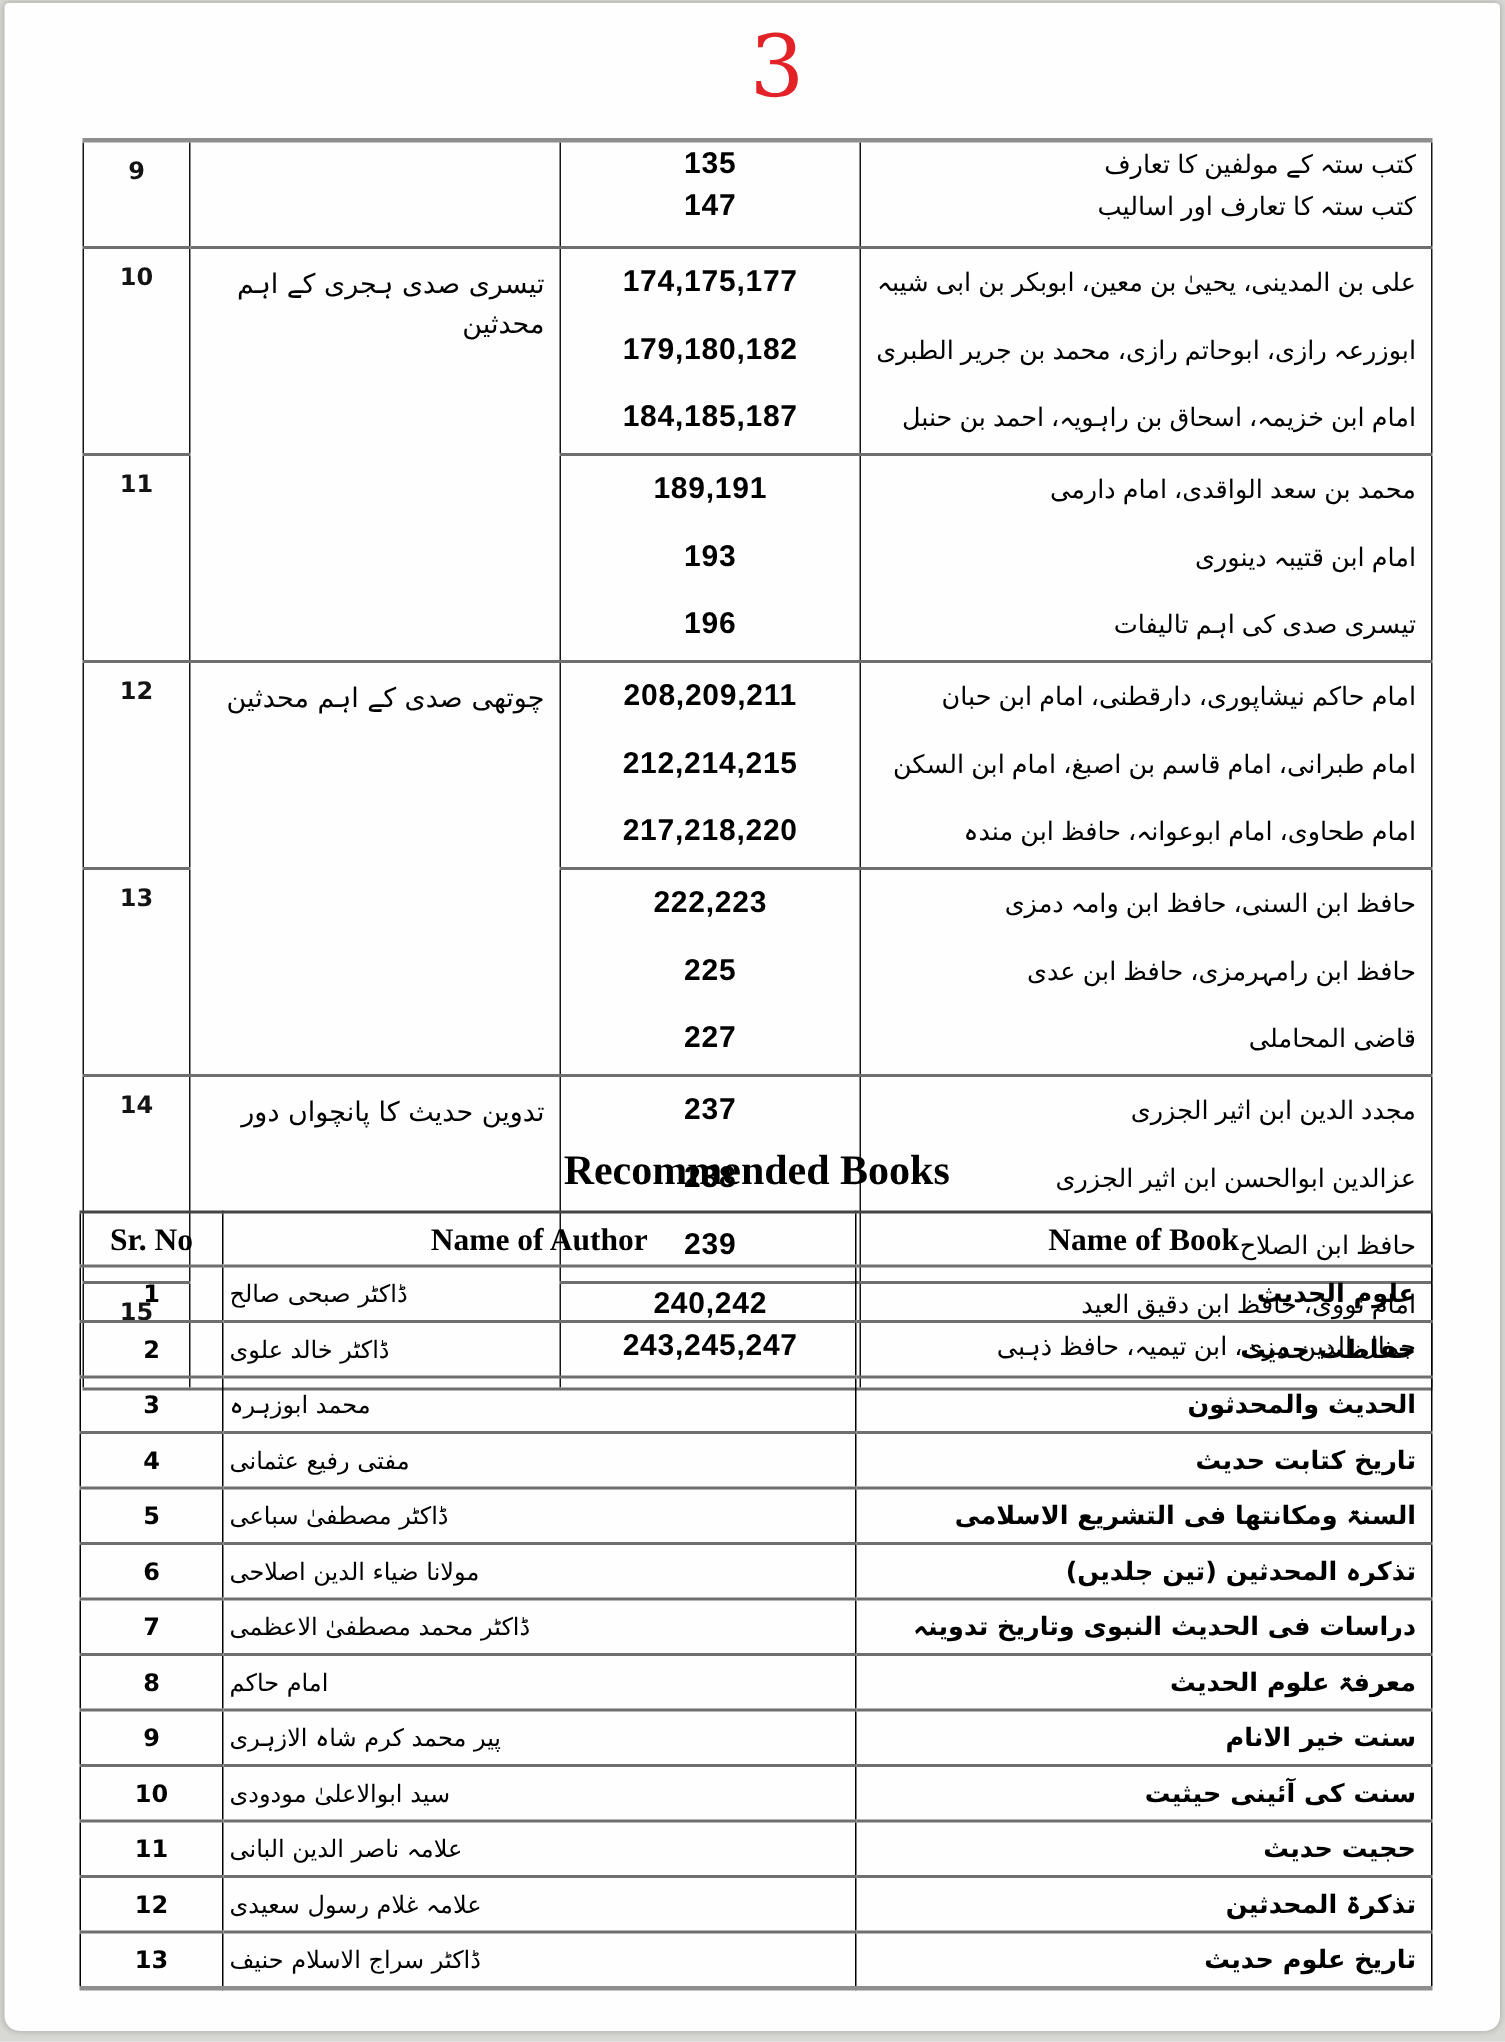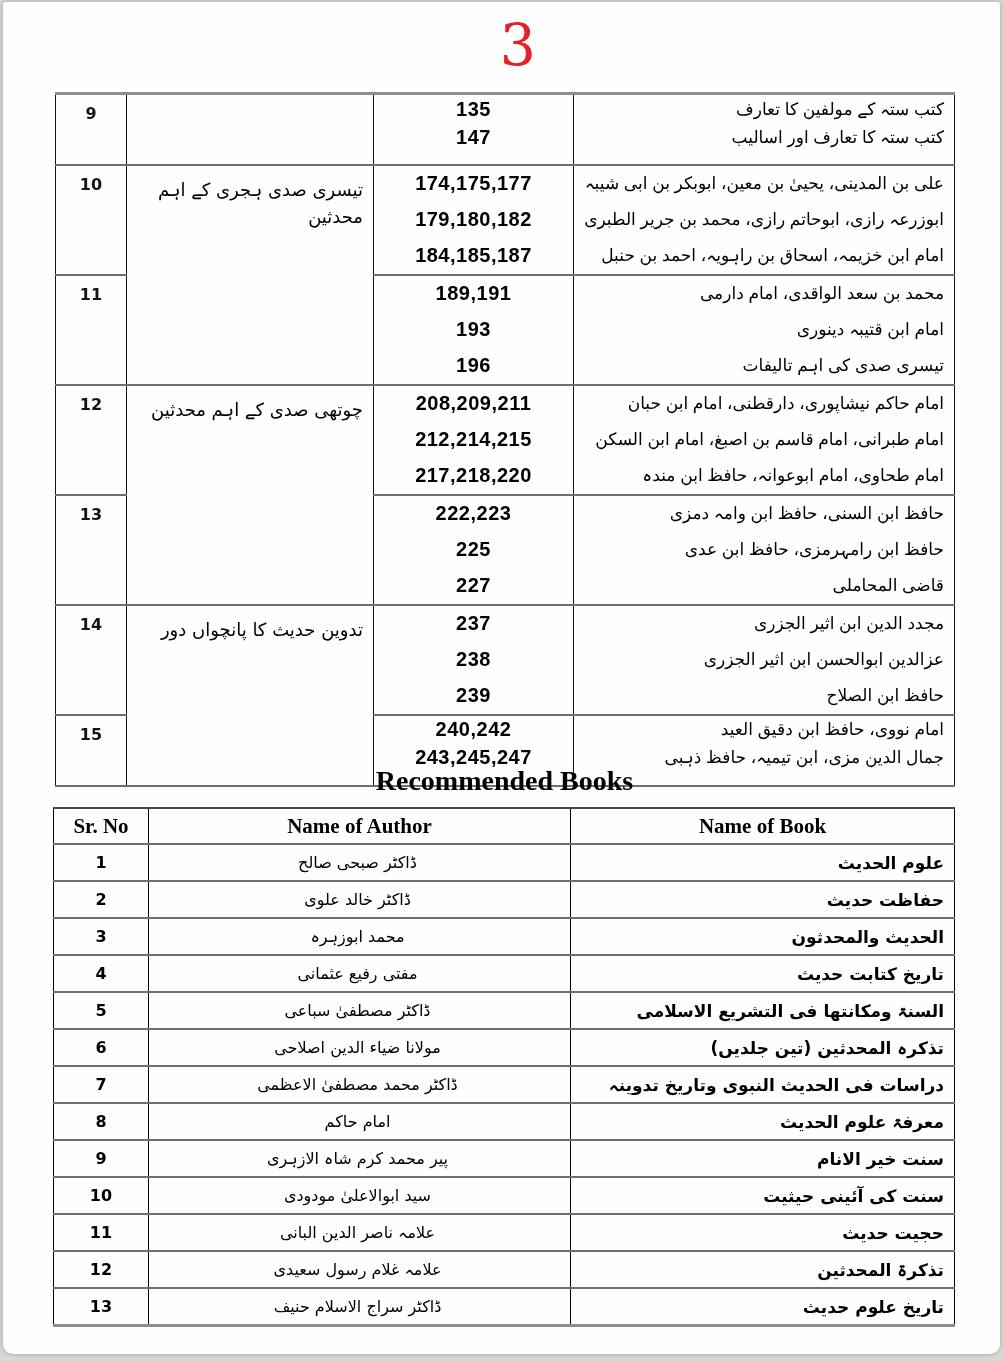--- a/index.html
+++ b/index.html
@@ -8,21 +8,21 @@
   .page-number{position:absolute;left:0;top:12px;width:1030px;text-align:center;
         font-family:"DejaVu Serif","Liberation Serif",serif;font-size:57px;line-height:62px;}
   
   table{border-collapse:collapse;table-layout:fixed;}
   .toc{position:absolute;left:52px;top:90px;width:899px;
        border-top:3px solid #8e8e8e;border-bottom:2px solid #777;}
   .toc td{border-left:1px solid #151515;border-right:1px solid #151515;
           border-top:2px solid #6f6f6f;border-bottom:2px solid #6f6f6f;
           padding:0;vertical-align:top;overflow:hidden;}
   tr.r2{height:71px;} tr.r3{height:105px;}
-  .r2 .flexcol{height:56px;} .r3 .flexcol{height:108px;}
+  .r2 .flexcol{height:56px;} .r3 .flexcol{height:136px;}
   .flexcol{display:flex;flex-direction:column;width:100%;}
   .toc .sr{text-align:center;font-family:"DejaVu Sans",sans-serif;font-weight:600;
            font-size:16px;color:#141414;padding-top:9px;}
   .toc .topic{direction:rtl;text-align:right;padding:10px 10px 10px 4px;
            font-family:"DejaVu Sans",sans-serif;font-size:18px;color:#000;line-height:1.5;}
   .pages-line{flex:1;display:flex;align-items:center;justify-content:center;
            font-family:"Liberation Sans","DejaVu Sans",sans-serif;font-weight:bold;
            font-size:20px;letter-spacing:.5px;color:#000;}
   .toc td.details{direction:rtl;}
   .detail-line{flex:1;display:flex;align-items:center;justify-content:flex-start;
@@ -31,21 +31,21 @@
   .rec-heading{position:absolute;left:0;top:763px;width:1003px;text-align:center;
            font-family:"Liberation Serif","DejaVu Serif",serif;font-weight:bold;
            font-size:28px;color:#000;}
   .rec{position:absolute;left:50px;top:805px;width:901px;
        border-top:2px solid #444;border-bottom:3px solid #8e8e8e;}
   .rec th{height:32px;border:1px solid #000;text-align:center;
        font-family:"Liberation Serif","DejaVu Serif",serif;font-weight:bold;font-size:21px;}
   .rec td{height:35px;border-left:1px solid #000;border-right:1px solid #000;
        border-top:2px solid #6f6f6f;border-bottom:2px solid #6f6f6f;padding:0;}
   .rec .sr{text-align:center;font-family:"DejaVu Sans",sans-serif;font-weight:600;font-size:16px;}
-  .rec .author{direction:rtl;text-align:center;padding:0 8px 0 4px;
+  .rec .author{direction:rtl;text-align:left;padding:0 8px 0 4px;
        font-family:"DejaVu Sans",sans-serif;font-size:16px;}
   .rec .book{direction:rtl;text-align:right;padding:0 10px 0 4px;
        font-family:"DejaVu Sans",sans-serif;font-size:17px;font-weight:bold;}
 </style>
 </head>
 <body>
 
 <div class="page">
 
   <div class="page-number" style="color: rgb(227, 34, 39);">3</div>

